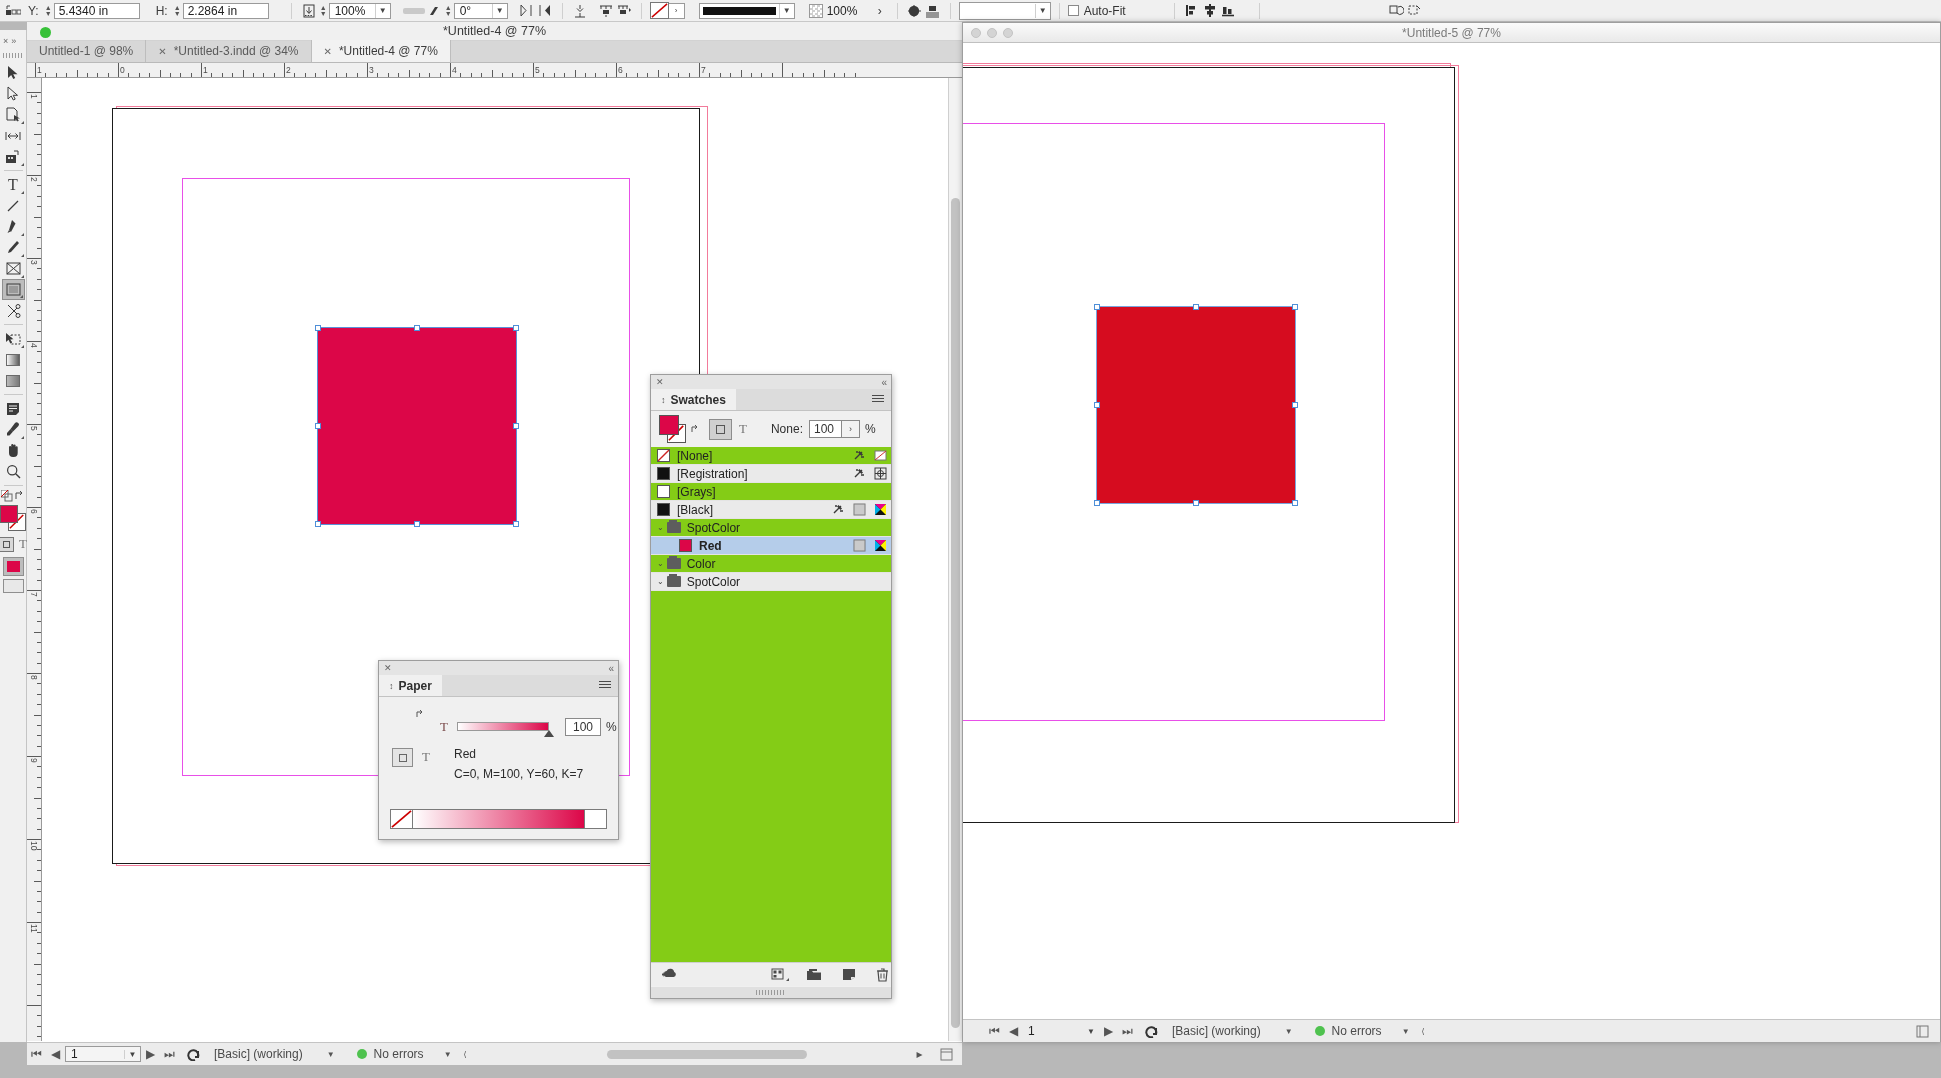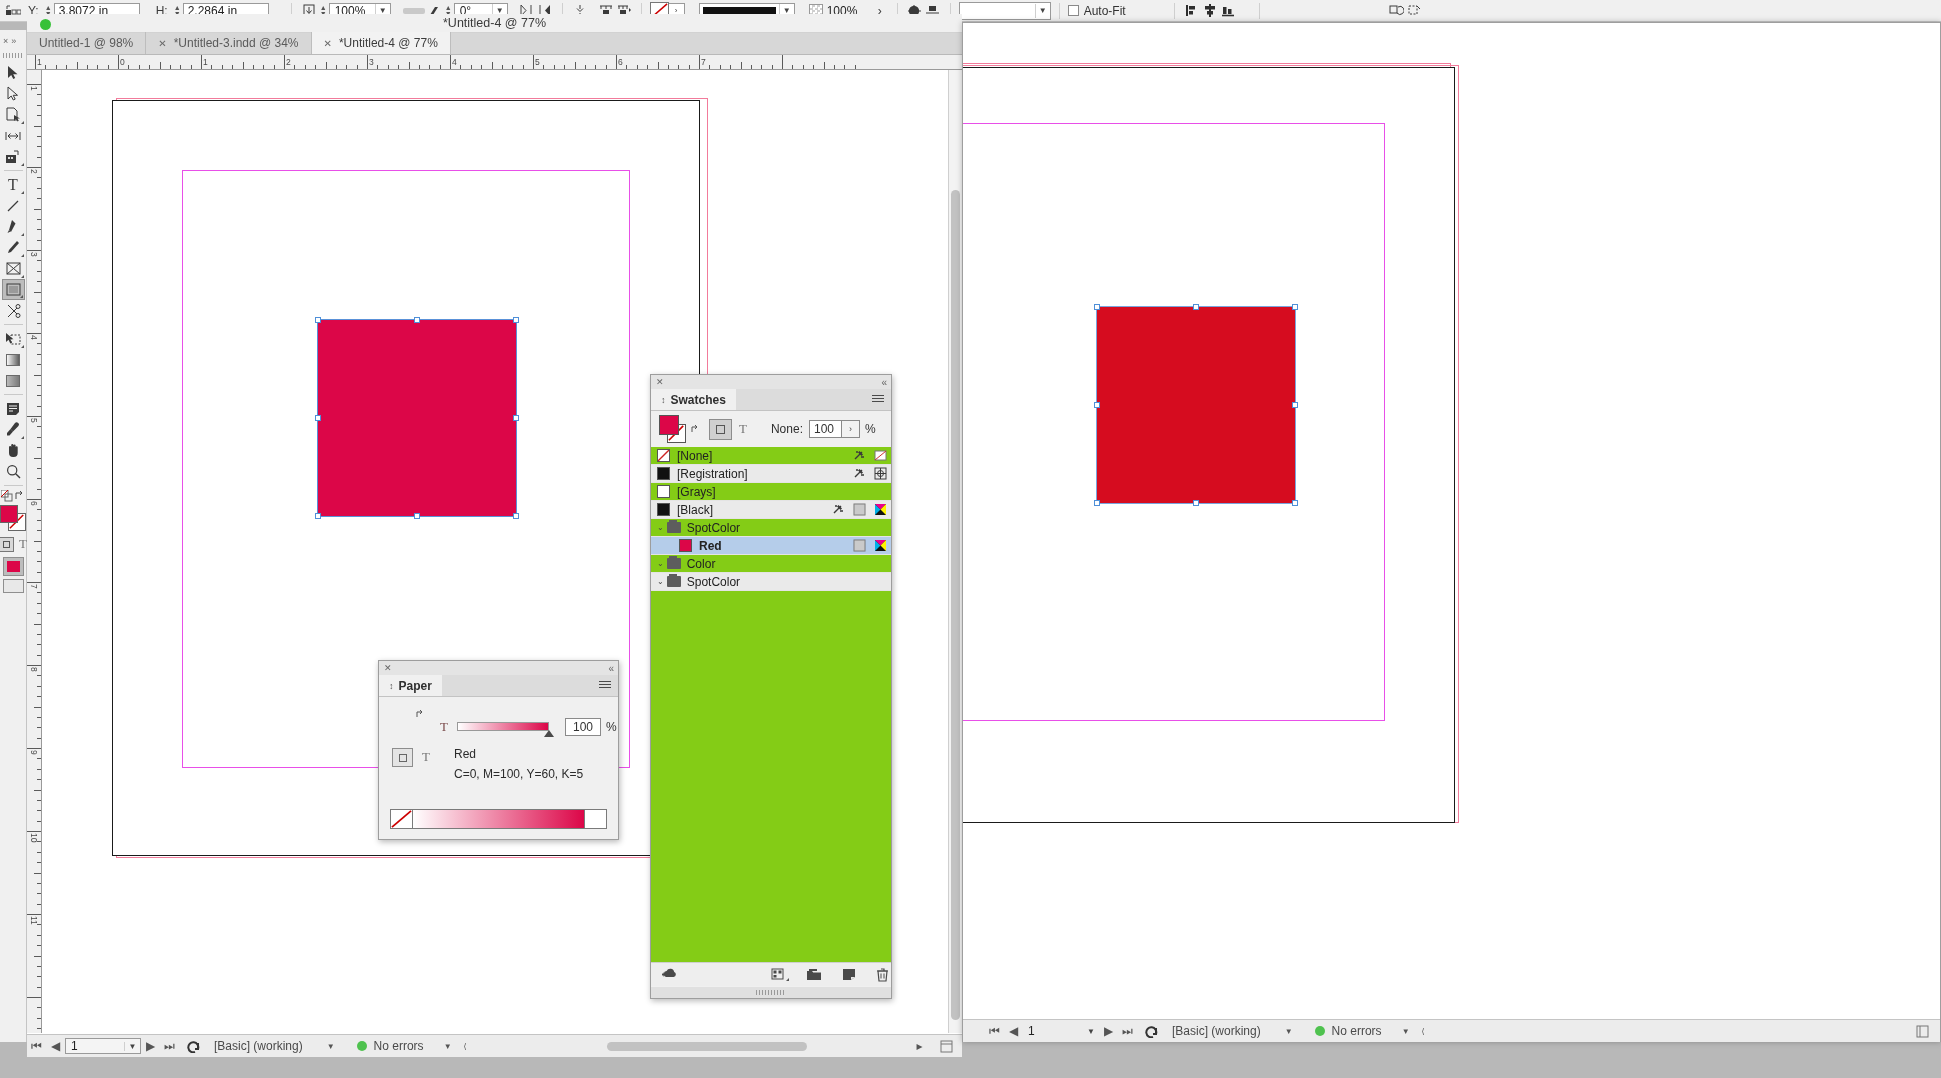--- a/index.html
+++ b/index.html
@@ -70,21 +70,21 @@
   
   .fsproxy { position: relative; width: 26px; height: 26px; margin-top: 2px; }
   .fsproxy .fill { position: absolute; left: 0; top: 0; width: 18px; height: 18px;
      border: 1px solid #666; }
   .fsproxy .strokebx { position: absolute; left: 8px; top: 8px; width: 18px; height: 18px;
      border: 1px solid #666; background: #fff; }
   .slash { position: absolute; left: 0; top: 0; width: 100%; height: 100%; }
 
   
   .doc-left {
-    position: absolute; left: 27px; top: 14px; width: 935px; height: 1020px;
+    position: absolute; left: 27px; top: 22px; width: 935px; height: 1020px;
     background: #fff;
   }
   .doc-title-left {
     position: absolute; left: 0; top: 0; width: 935px; height: 19px;
     background: #f0f0f0; display: flex; align-items: center; justify-content: center;
     font-size: 12.5px; color: #3a3a3a; border-bottom: 1px solid #d2d2d2;
   }
   .doc-dot { position: absolute; left: 13px; top: 5px; width: 11px; height: 11px;
      border-radius: 50%; background: #37c138; }
   .tabstrip {
@@ -213,21 +213,21 @@
       <rect x="7" y="6" width="4" height="4" fill="none" stroke="#555"></rect>
       <rect x="12" y="6" width="4" height="4" fill="none" stroke="#555"></rect>
     </svg>
   </div>
 
   <span class="lbl">Y:</span>
   <div class="stepper">
       <span>▲</span>
       <span>▼</span>
     </div>
-  <div class="numfield" style="width:86px;">3.8072 in</div>
+  <div class="numfield" style="width:86px;">5.4340 in</div>
 
   <span class="lbl" style="margin-left:16px;">H:</span>
   <div class="stepper">
       <span>▲</span>
       <span>▼</span>
     </div>
   <div class="numfield" style="width:86px;">2.2864 in</div>
 
   <div class="cb-sep" style="margin-left:22px;"></div>
 
@@ -829,20 +829,28 @@
     <div class="sb-btn" style="position:absolute;right:6px;">
       <svg width="13" height="13" viewBox="0 0 13 13">
           <rect x="1" y="1" width="11" height="11" fill="none" stroke="#777"></rect>
           <path d="M1 4 h11" stroke="#777"></path>
         </svg>
     </div>
   </div>
 </div>
 
 <div class="doc-right">
+  <div class="win-titlebar">
+    <span class="traffic">
+      <span></span>
+      <span></span>
+      <span></span>
+    </span>
+    <span>*Untitled-5 @ 77%</span>
+  </div>
 
   <div style="position:absolute;left:0;top:20px;width:977px;height:976px;background:#fff;overflow:hidden;">
 
     <div class="bleedbox" style="left:-104px; top:20px; width:592px; height:760px;"></div>
 
     <div class="bleedbox" style="left:-96px; top:22px; width:592px; height:758px;"></div>
 
     <div class="pagebox" style="left:-96px; top:24px; width:588px; height:756px;"></div>
     <div class="marginbox" style="left:-26px; top:80px; width:448px; height:598px;"></div>
 
@@ -1097,21 +1105,21 @@
                 display:flex;align-items:center;justify-content:center;font-size:12px;">100</div>
     <span style="position:absolute;left:227px;top:23px;font-size:12px;">%</span>
 
     <div style="position:absolute;left:13px;top:51px;width:21px;height:19px;border:1px solid #8d8d8d;background:#e4e4e4;
                 display:flex;align-items:center;justify-content:center;">
       <span style="display:block;width:8px;height:8px;border:1.5px solid #666;"></span>
     </div>
     <span class="mono-t" style="position:absolute;left:43px;top:52px;">T</span>
 
     <span style="position:absolute;left:75px;top:50px;font-size:12px;color:#2b2b2b;">Red</span>
-    <span style="position:absolute;left:75px;top:70px;font-size:12px;color:#2b2b2b;">C=0, M=100, Y=60, K=5</span>
+    <span style="position:absolute;left:75px;top:70px;font-size:12px;color:#2b2b2b;">C=0, M=100, Y=60, K=7</span>
   </div>
 
   <div style="position:absolute;left:11px;bottom:10px;width:217px;height:20px;border:1px solid #7a7a7a;display:flex;">
     <div style="width:22px;background:#fff;position:relative;border-right:1px solid #7a7a7a;">
       <svg class="slash" viewBox="0 0 22 20" preserveAspectRatio="none">
           <line x1="1" y1="19" x2="21" y2="1" stroke="#cc0000" stroke-width="1.8"></line>
         </svg>
     </div>
     <div style="flex:1;background:linear-gradient(90deg,#ffffff,#DC0648);"></div>
     <div style="width:22px;background:#fff;border-left:1px solid #7a7a7a;"></div>

